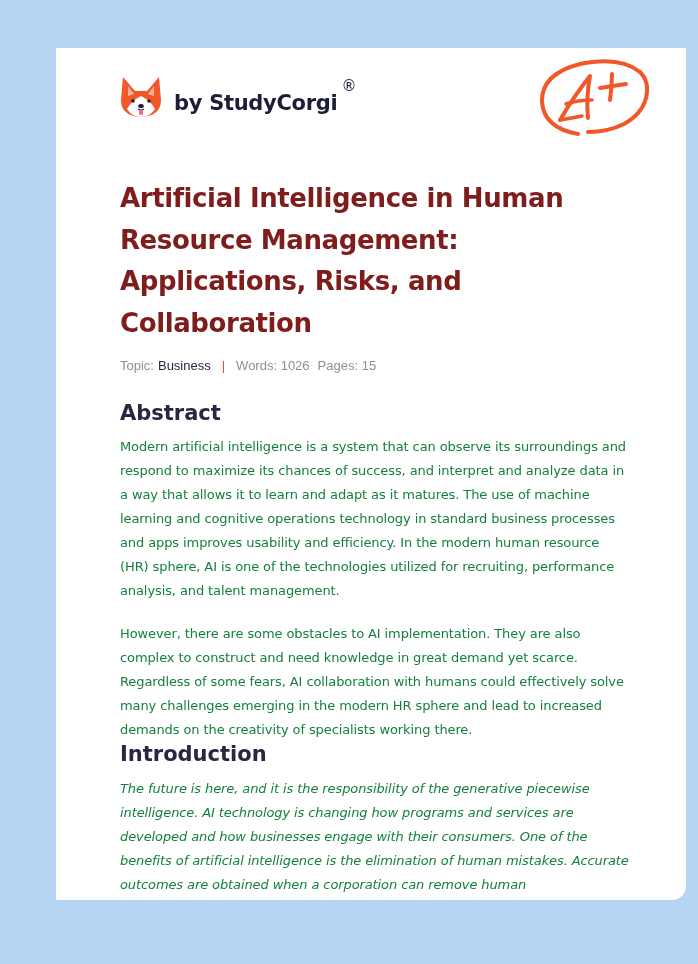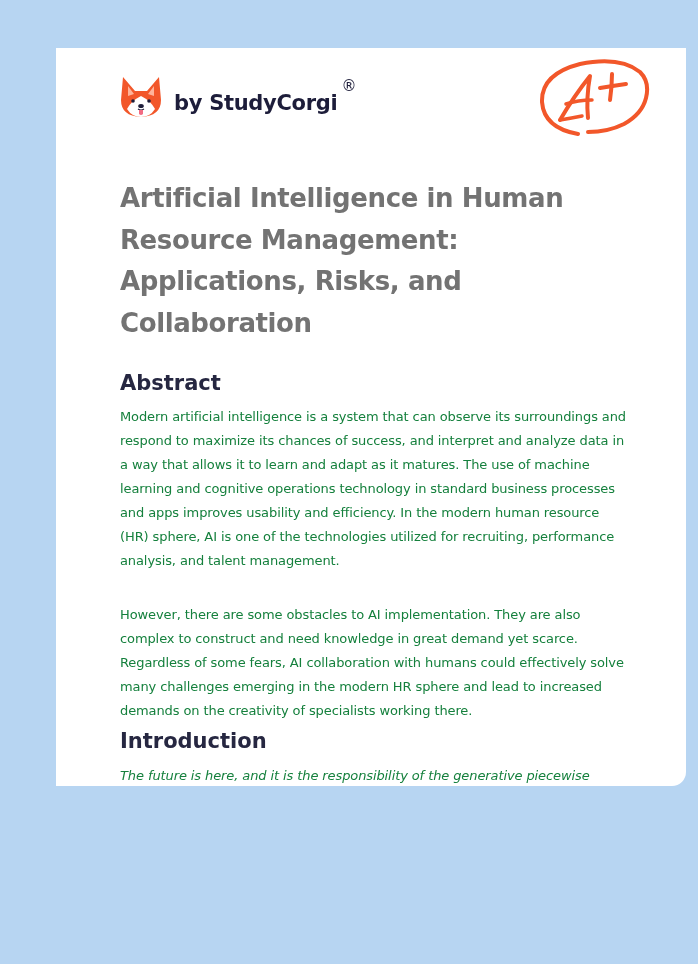--- a/index.html
+++ b/index.html
@@ -12,21 +12,21 @@
       background: #b7d5f2;
       position: relative;
       overflow: hidden;
       font-family: "Liberation Sans", sans-serif;
     }
     .card {
       position: absolute;
       left: 56px;
       top: 48px;
       width: 630px;
-      height: 738px;
+      height: 852px;
       background: #ffffff;
       border-radius: 0 0 14px 0;
       overflow: hidden;
     }
     .header {
       position: absolute;
       left: 0;
       top: 0;
       width: 630px;
       height: 110px;
@@ -72,21 +72,21 @@
       left: 64px;
       top: 130px;
       width: 510px;
     }
     .title {
       margin: 0;
       font-family: "DejaVu Sans", sans-serif;
       font-weight: bold;
       font-size: 26px;
       line-height: 41.5px;
-      color: #737373;
+      color: #7f1d1d;
       letter-spacing: -0.4px;
     }
     .meta {
       margin-top: 12px;
       font-size: 13px;
       color: #8e8f99;
       display: flex;
       align-items: center;
       height: 18px;
     }
@@ -112,22 +112,22 @@
     .para {
       margin: 0;
       font-family: "DejaVu Sans", sans-serif;
       font-size: 13px;
       line-height: 24px;
       color: #15803d;
       letter-spacing: -0.1px;
     }
     .h-abstract { margin-top: 28px; }
     .p1 { margin-top: 11px; }
-    .p2 { margin-top: 30px; }
-    .h-intro { margin-top: 7px; }
+    .p2 { margin-top: 19px; }
+    .h-intro { margin-top: 1px; }
     .p3 { margin-top: 12px; font-style: italic; }
   </style>
 </head>
 <body>
 
 <div class="card">
 
   <div class="header">
     <div class="logo">
       <svg class="logo-icon" viewBox="0 0 42 46">
@@ -150,20 +150,27 @@
       <path d="M22 62 Q36 38 52 18 Q48 40 50 60" fill="none" stroke="#f2572a" stroke-width="4" stroke-linecap="round" stroke-linejoin="round"></path>
       <path d="M28 46 Q40 42 54 42" fill="none" stroke="#f2572a" stroke-width="3.5" stroke-linecap="round"></path>
       <path d="M62 30 Q74 28 88 26" fill="none" stroke="#f2572a" stroke-width="4" stroke-linecap="round"></path>
       <path d="M74 16 Q74 28 72 42" fill="none" stroke="#f2572a" stroke-width="4" stroke-linecap="round"></path>
     </svg>
   </div>
 
   <div class="content">
     <h1 class="title">Artificial Intelligence in Human Resource Management: Applications, Risks, and Collaboration</h1>
 
+    <div class="meta">
+      <span>Topic:</span>
+      <span class="topic-value">Business</span>
+      <span class="sep">|</span>
+      <span>Words: 1026</span>
+      <span class="pages">Pages: 15</span>
+    </div>
 
     <h2 class="section-heading h-abstract">Abstract</h2>
     <p class="para p1">Modern artificial intelligence is a system that can observe its surroundings and respond to maximize its chances of success, and interpret and analyze data in a way that allows it to learn and adapt as it matures. The use of machine learning and cognitive operations technology in standard business processes and apps improves usability and efficiency. In the modern human resource (HR) sphere, AI is one of the technologies utilized for recruiting, performance analysis, and talent management.</p>
     <p class="para p2">However, there are some obstacles to AI implementation. They are also complex to construct and need knowledge in great demand yet scarce. Regardless of some fears, AI collaboration with humans could effectively solve many challenges emerging in the modern HR sphere and lead to increased demands on the creativity of specialists working there.</p>
 
     <h2 class="section-heading h-intro">Introduction</h2>
     <p class="para p3">The future is here, and it is the responsibility of the generative piecewise intelligence. AI technology is changing how programs and services are developed and how businesses engage with their consumers. One of the benefits of artificial intelligence is the elimination of human mistakes. Accurate outcomes are obtained when a corporation can remove human</p>
   </div>
 
 </div>

